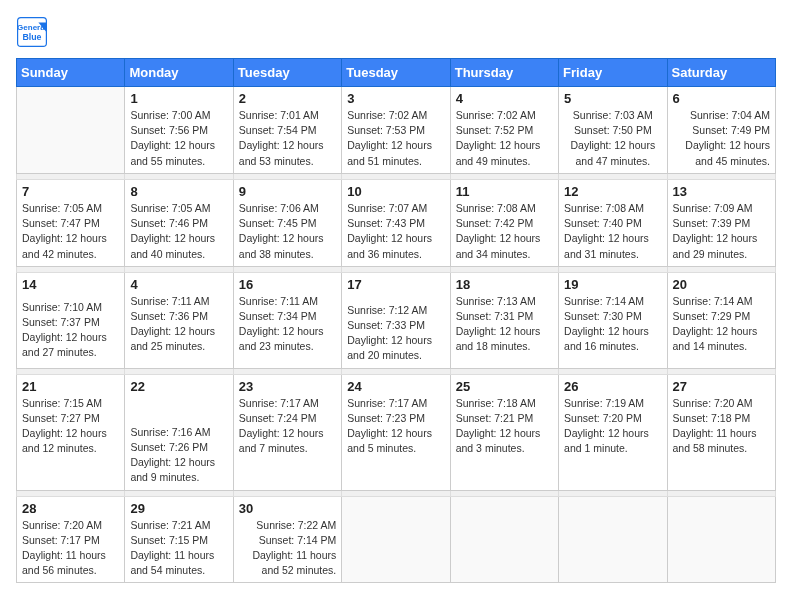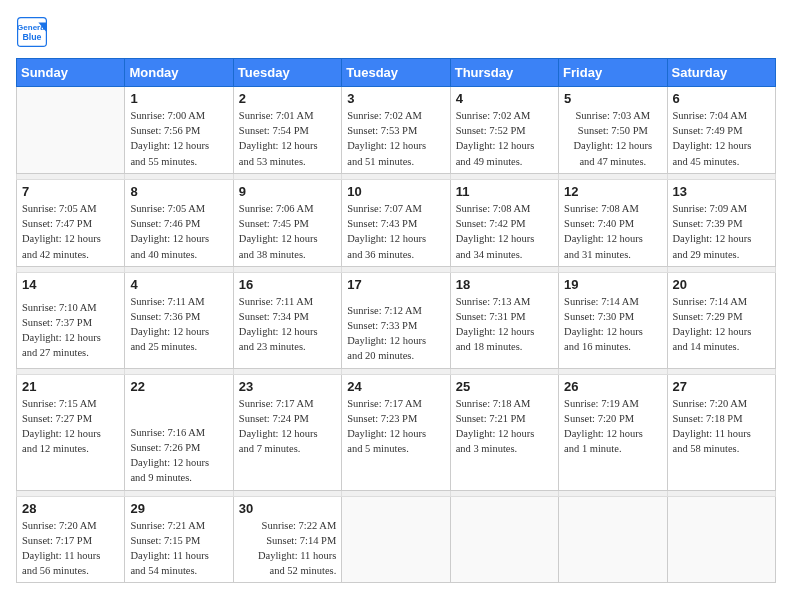--- a/index.html
+++ b/index.html
@@ -69,21 +69,20 @@
       font-size: 13px;
       font-weight: bold;
       color: #222;
       display: block;
       margin-bottom: 2px;
     }
     .day-info {
       font-size: 10.5px;
       color: #333;
       line-height: 1.45;
-      font-family: Liberation Serif, serif;
     }
     .row-divider td {
       background: #f0f0f0;
       height: 6px;
       padding: 0;
       border: 1px solid #ddd;
     }
   </style>
 </head>
 <body>
@@ -152,21 +151,21 @@
         </td>
         <td>
           <span class="day-num">5</span>
           <div class="day-info" style="white-space: pre-line; text-align: center;">Sunrise: 7:03 AM
 Sunset: 7:50 PM
 Daylight: 12 hours
 and 47 minutes.</div>
         </td>
         <td>
           <span class="day-num">6</span>
-          <div class="day-info" style="white-space: pre-line;">Sunrise: 7:04 AM
+          <div class="day-info" style="white-space: pre-line; text-align: right;">Sunrise: 7:04 AM
 Sunset: 7:49 PM
 Daylight: 12 hours
 and 45 minutes.</div>
         </td>
       </tr>
       <tr class="row-divider">
         <td></td>
         <td></td>
         <td></td>
         <td></td>

